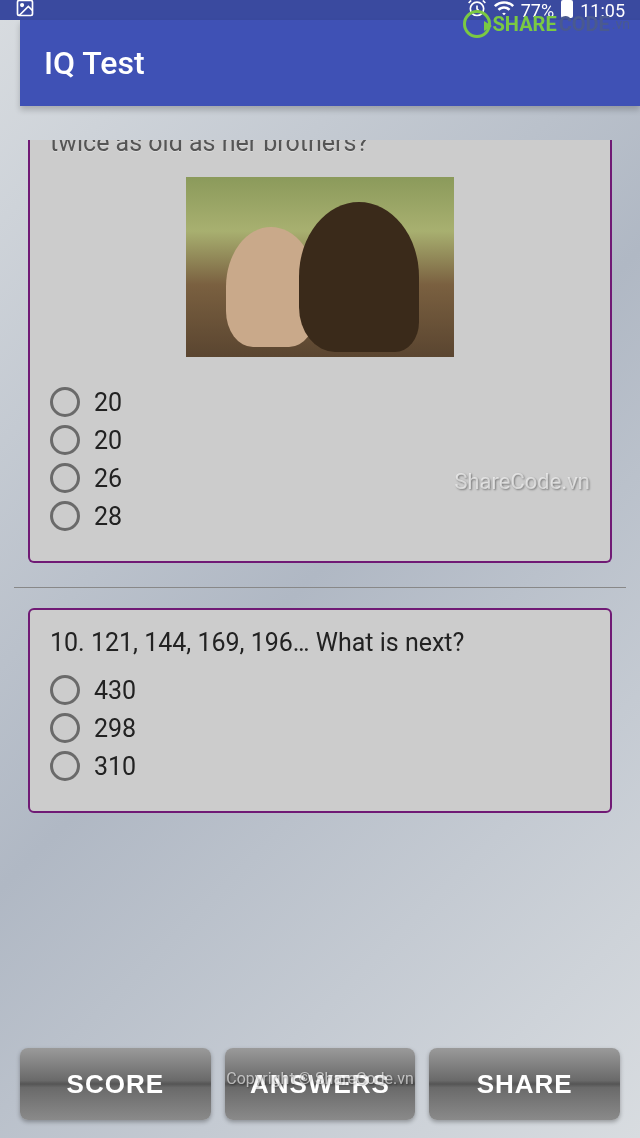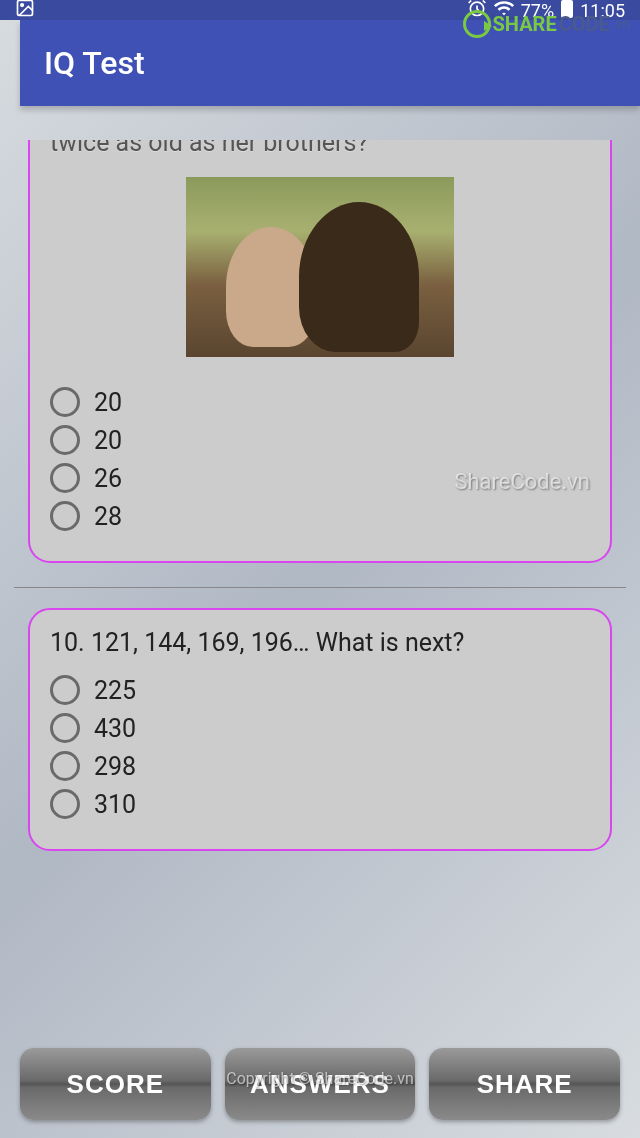--- a/index.html
+++ b/index.html
@@ -34,22 +34,22 @@
 }
 .app-title { color: #fff; font-size: 32px; font-weight: 500; }
 .content {
   height: calc(1138px - 36px - 86px - 104px);
   overflow: hidden;
   padding: 0 28px;
   margin-top: 34px;
 }
 .card {
   background: #cccccc;
-  border: 2px solid #d946ef;
-  border-radius: 22px;
+  border: 2px solid #701a75;
+  border-radius: 6px;
   padding: 18px 20px 22px 20px;
   margin-bottom: 0;
   position: relative;
 }
 .card1 {
   margin-top: -30px;
   border-top-left-radius: 0;
   border-top-right-radius: 0;
   border-top: none;
 }
@@ -119,21 +119,21 @@
   right: 0;
   height: 104px;
   display: flex;
   gap: 14px;
   padding: 14px 20px 18px 20px;
 }
 .btn {
   flex: 1;
   background: linear-gradient(to bottom, #9a9a9a 0%, #6a6a6a 45%, #555 50%, #6a6a6a 55%, #8a8a8a 100%);
   border: none;
-  border-radius: 14px;
+  border-radius: 8px;
   color: #fff;
   font-size: 26px;
   font-weight: 700;
   letter-spacing: 1px;
   cursor: pointer;
   box-shadow: 0 2px 4px rgba(0,0,0,0.3);
 }
 .watermark1 {
   position: absolute;
   right: 50px;
@@ -245,24 +245,20 @@
       <div class="option-label">28</div>
     </div>
   </div>
 
   <div class="divider"></div>
 
   <div class="card">
     <div class="question-text">10. 121, 144, 169, 196… What is next?</div>
     <div class="option-row">
       <div class="radio-circle"></div>
-      <div class="option-label">225</div>
-    </div>
-    <div class="option-row">
-      <div class="radio-circle"></div>
       <div class="option-label">430</div>
     </div>
     <div class="option-row">
       <div class="radio-circle"></div>
       <div class="option-label">298</div>
     </div>
     <div class="option-row">
       <div class="radio-circle"></div>
       <div class="option-label">310</div>
     </div>

